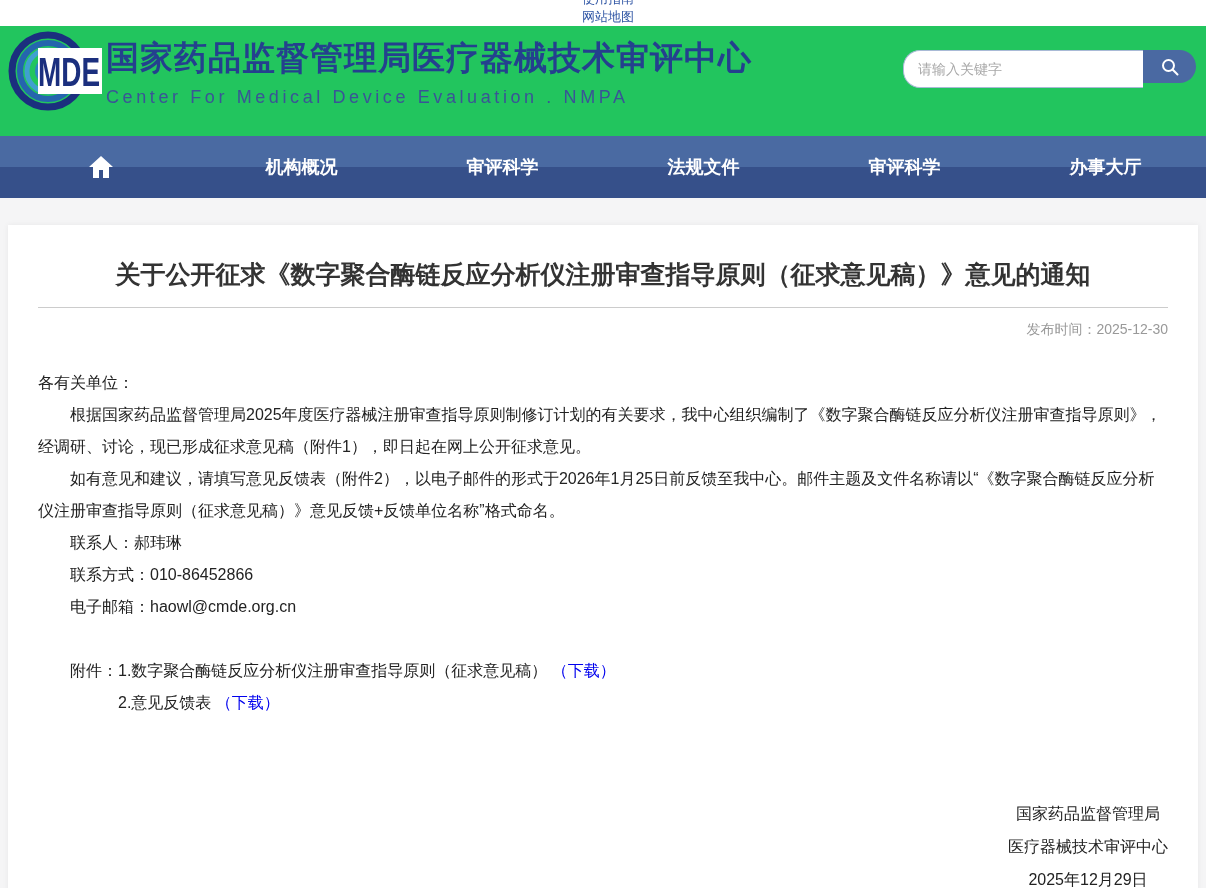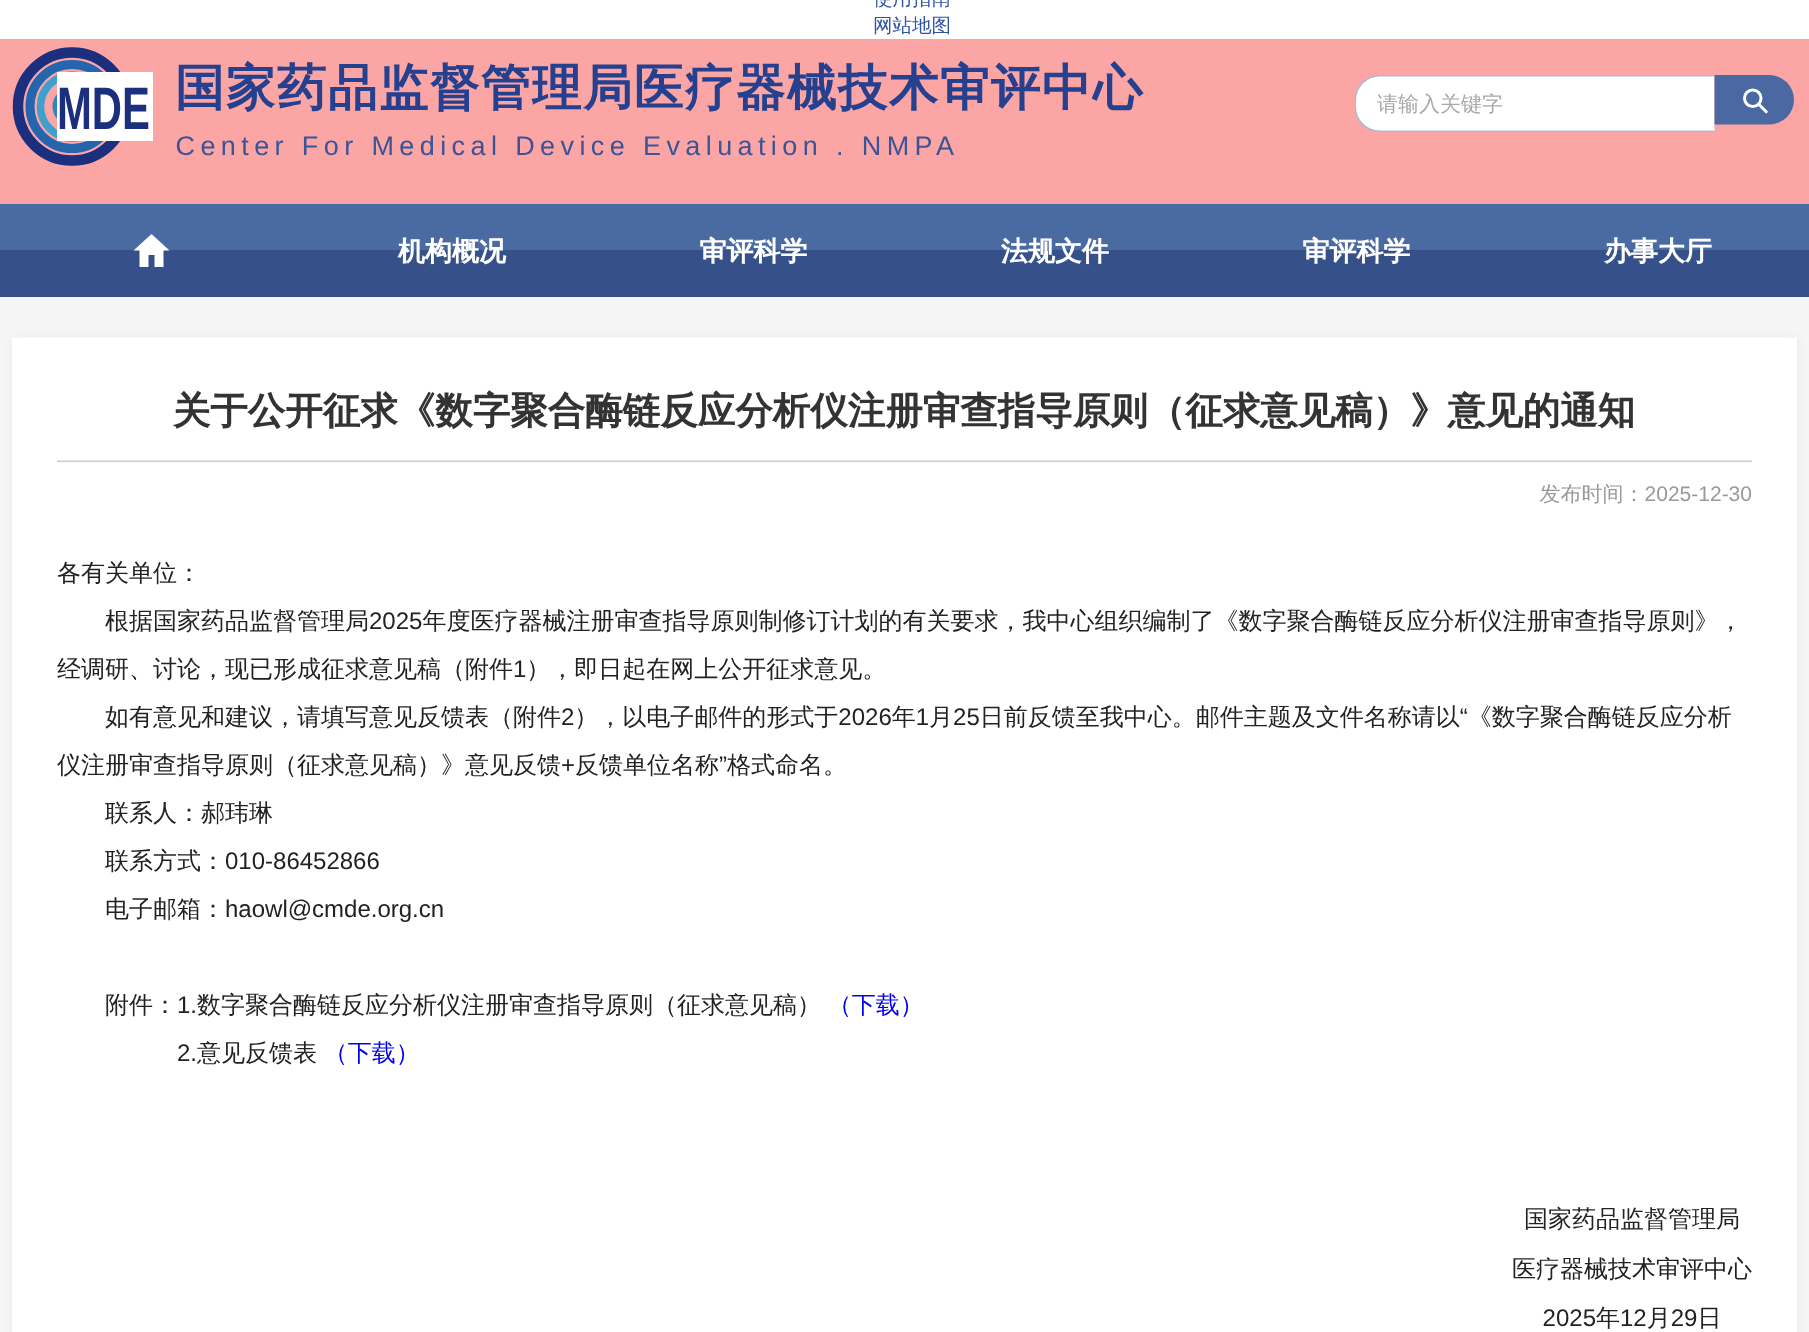--- a/index.html
+++ b/index.html
@@ -5,23 +5,23 @@
   * { margin:0; padding:0; box-sizing:border-box; }
   html,body { width:1206px; height:888px; overflow:hidden; background:#f5f5f6;
     font-family:"Liberation Sans","DejaVu Sans",sans-serif; }
 
   
   .topbar { height:26px; background:#ffffff; display:flex; justify-content:flex-end;
     align-items:center; padding:0 12px 0 0;flex-direction:column; }
   .topbar a { color:#2f55a4; font-size:13px; text-decoration:none; margin-left:22px; cursor:pointer; }
 
   
-  .header { height:110px; background:#fca5a5; position:relative; }
+  .header { height:110px; background:#22c55e; position:relative; }
   .logo { position:absolute; left:8px; top:3px; width:94px; height:84px; cursor:pointer; }
-  .brand { position:absolute; left:117px; top:10px; }
+  .brand { position:absolute; left:106px; top:10px; }
   .brand-cn { font-family:"Liberation Serif","DejaVu Serif",serif; font-weight:bold;
     font-size:33px; color:#24408e; letter-spacing:1px; white-space:nowrap; }
   .brand-en { font-size:18px; color:#3a5496; letter-spacing:3.6px; margin-top:6px; white-space:nowrap; }
   .search { position:absolute; right:10px; top:24px; width:293px; height:33px; display:flex; }
   .search input { flex:1; height:33px; border:1px solid #a9bad6; border-right:none;
     border-radius:17px 0 0 17px; padding:18px 14px; font-size:14px; color:#333; outline:none; }
   .search input::placeholder { color:#a8a8a8; }
   .search-btn { width:53px; height:33px; background:#4a69a2; border:none;
     border-radius:0 17px 17px 0; cursor:pointer; display:flex; align-items:center; justify-content:center; }
 

